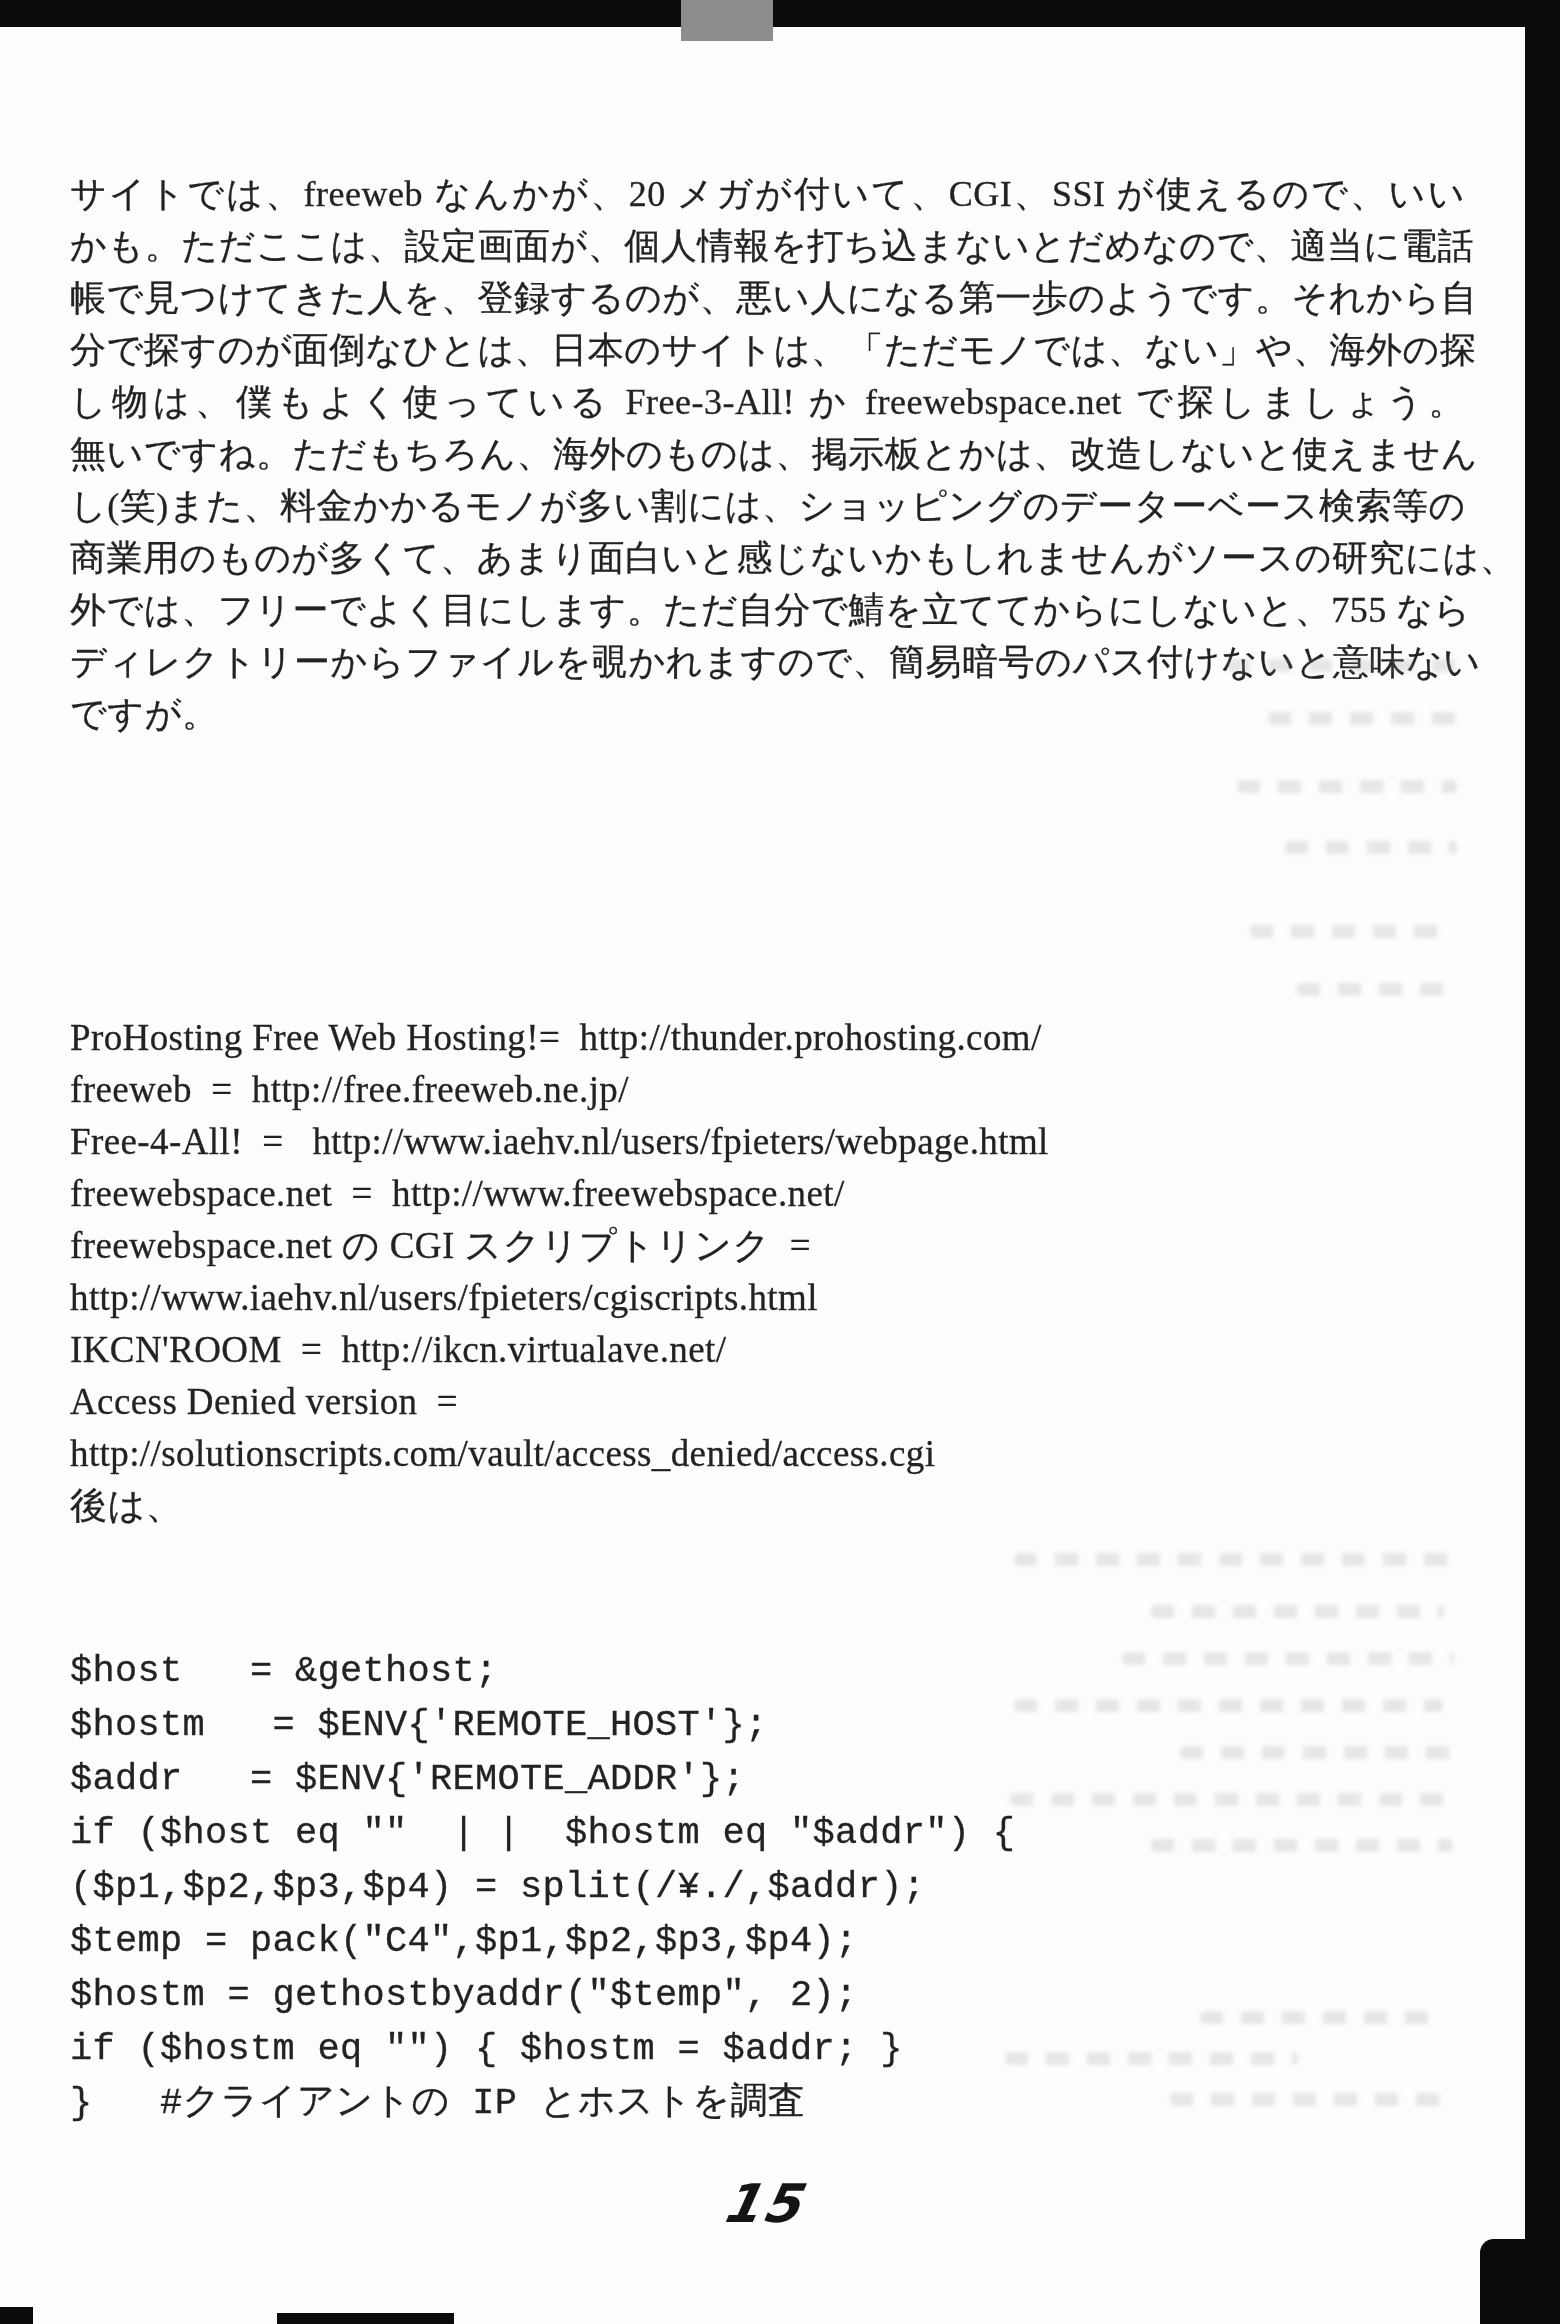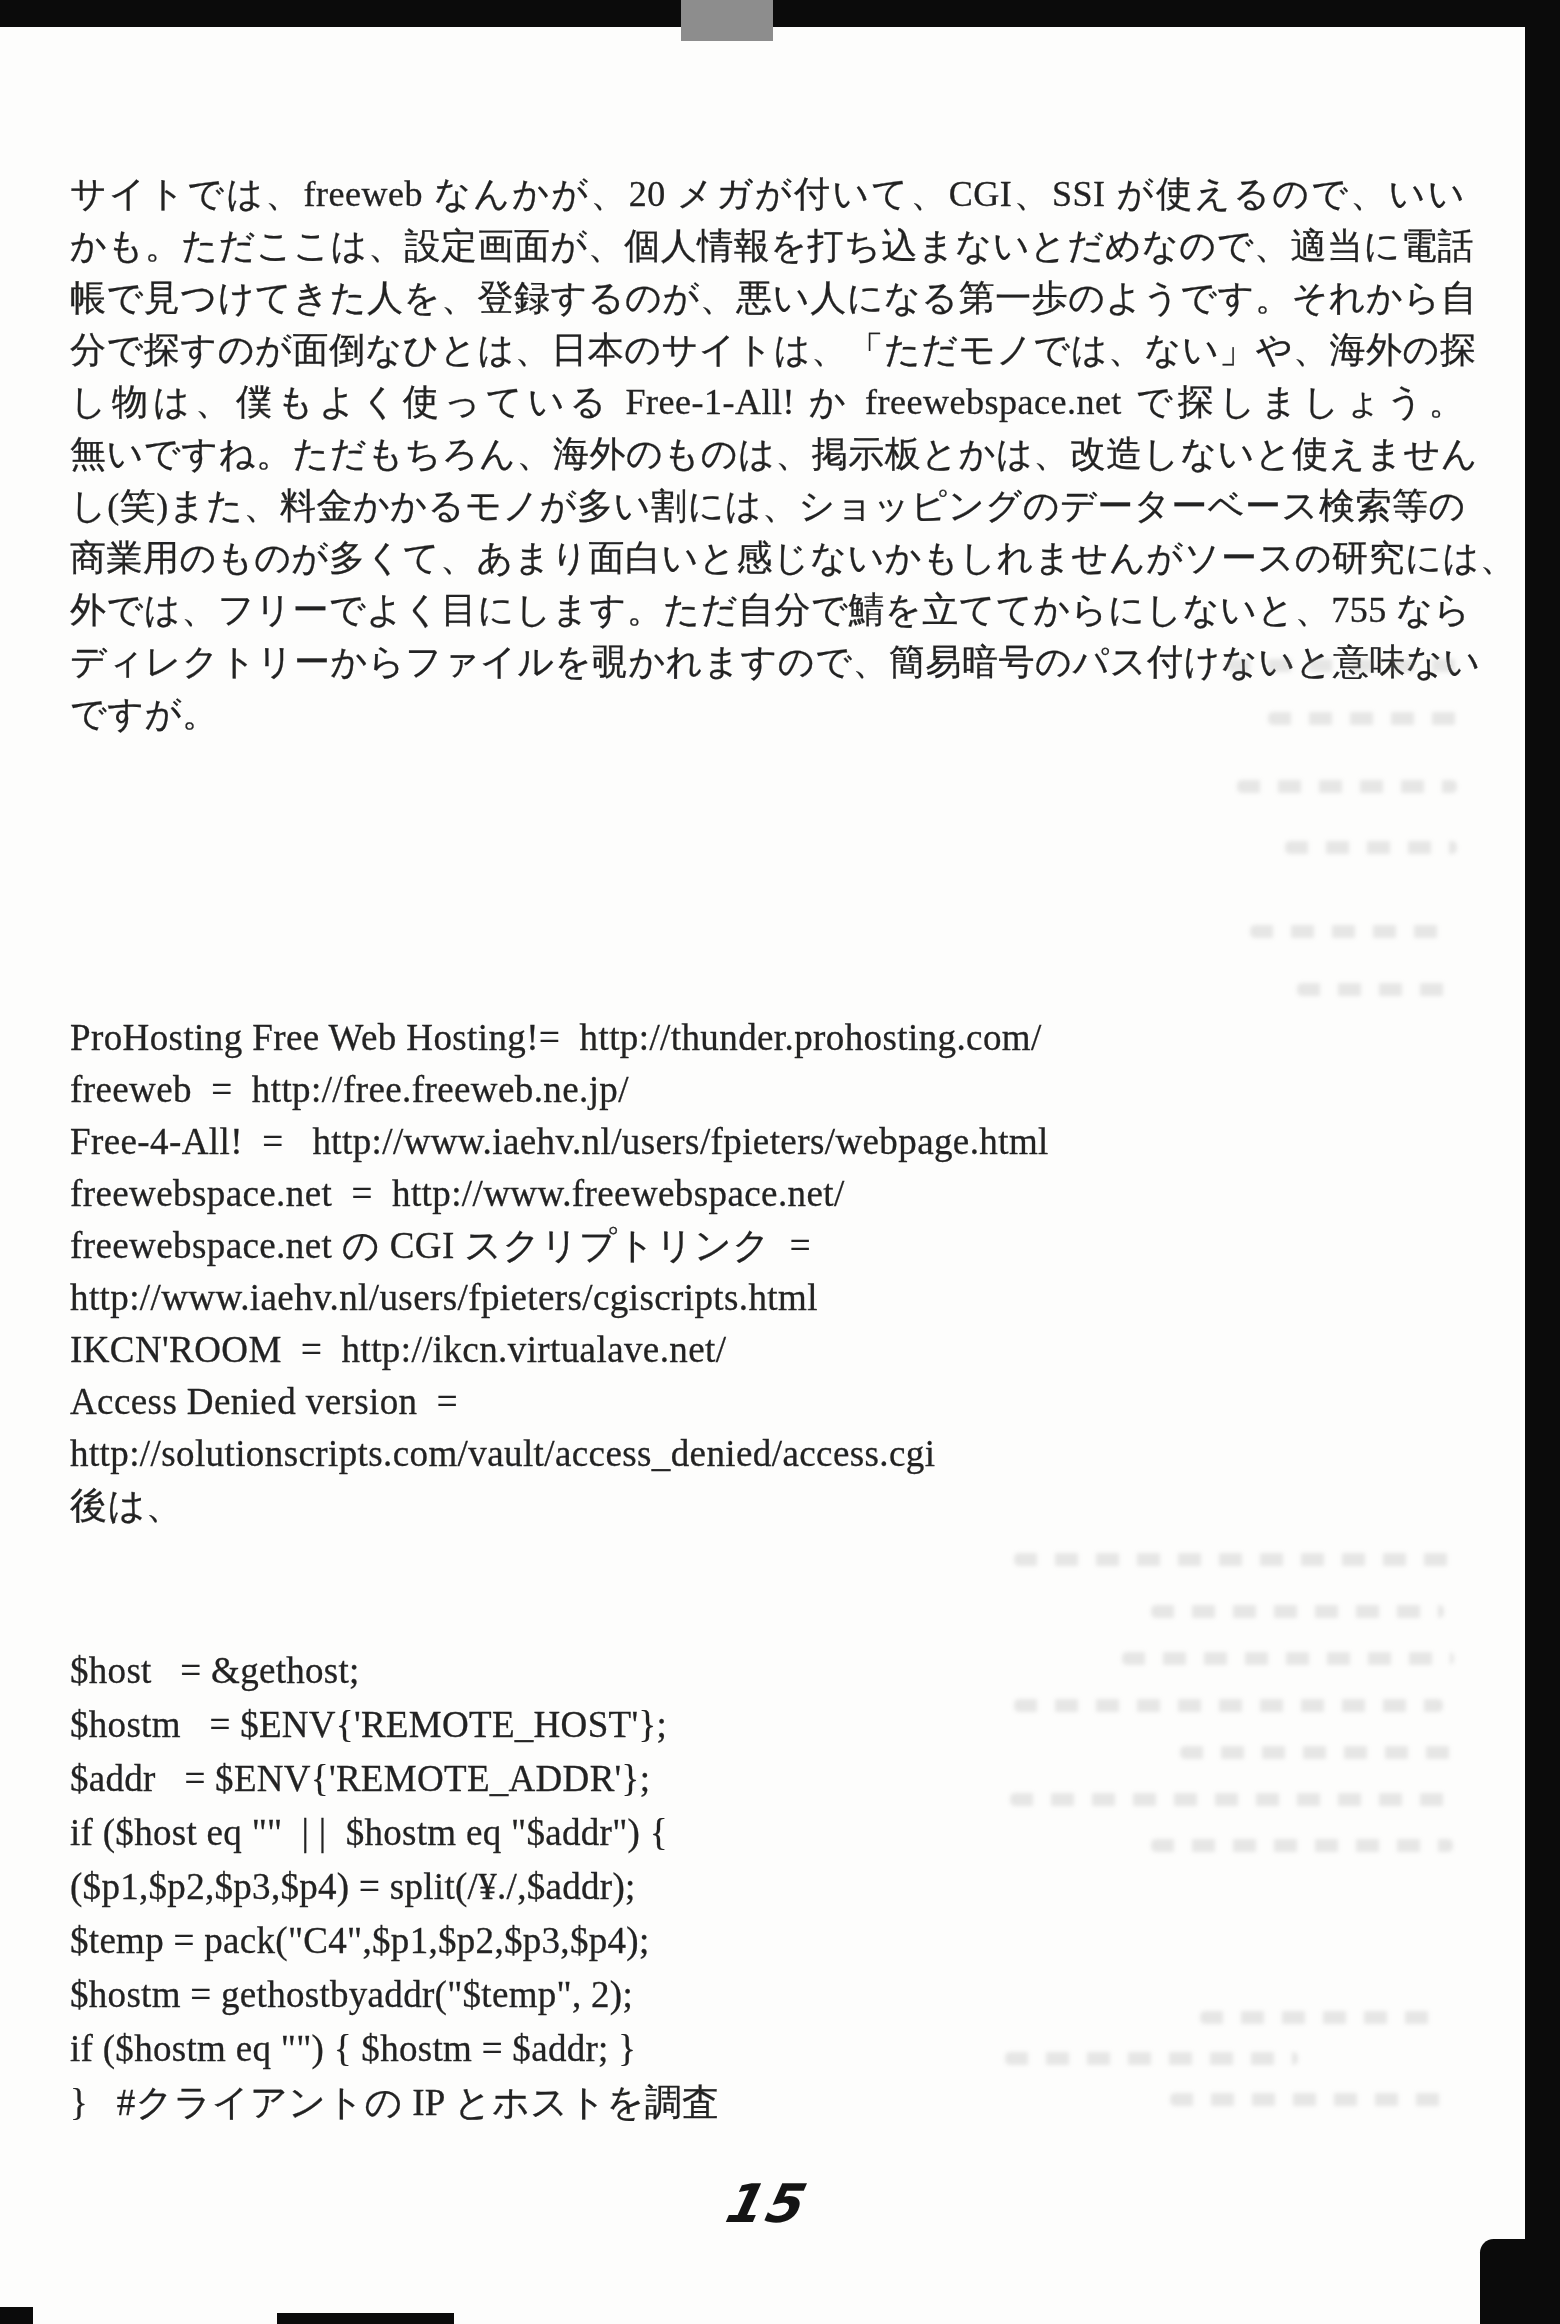--- a/index.html
+++ b/index.html
@@ -25,21 +25,21 @@
   .para .line.no-justify{text-align-last:left;white-space:pre;}
   .links{top:1012px;width:1424px;}
   .links .line{
     font-size:37px;line-height:52px;height:52px;
     white-space:pre;letter-spacing:0.4px;
     -webkit-text-stroke:0.3px #2a2a2a;
   }
   .code{top:1644px;width:1424px;}
   .code .line{
     font-size:37px;line-height:54px;height:54px;
-    white-space:pre;letter-spacing:0.3px;
+    white-space:pre;letter-spacing:0.3px;font-family:Liberation Mono, monospace;
     -webkit-text-stroke:0.3px #2a2a2a;
   }
   
   .pagenum{
     position:absolute;left:728px;top:2173px;
     font-family:"DejaVu Sans",sans-serif;
     font-style:italic;font-weight:bold;
     font-size:53px;color:#141414;
     transform:skewX(-14deg);
     letter-spacing:2.9px;
@@ -63,21 +63,21 @@
 </head>
 <body>
 
 <div id="page">
 
   <div class="textblock para">
     <div class="line">サイトでは、freeweb なんかが、20 メガが付いて、CGI、SSI が使えるので、いい</div>
     <div class="line">かも。ただここは、設定画面が、個人情報を打ち込まないとだめなので、適当に電話</div>
     <div class="line">帳で見つけてきた人を、登録するのが、悪い人になる第一歩のようです。それから自</div>
     <div class="line">分で探すのが面倒なひとは、日本のサイトは、「ただモノでは、ない」や、海外の探</div>
-    <div class="line">し物は、僕もよく使っている Free-1-All! か freewebspace.net で探しましょう。</div>
+    <div class="line">し物は、僕もよく使っている Free-3-All! か freewebspace.net で探しましょう。</div>
     <div class="line">無いですね。ただもちろん、海外のものは、掲示板とかは、改造しないと使えません</div>
     <div class="line">し(笑)また、料金かかるモノが多い割には、ショッピングのデーターベース検索等の</div>
     <div class="line">商業用のものが多くて、あまり面白いと感じないかもしれませんがソースの研究には、</div>
     <div class="line">外では、フリーでよく目にします。ただ自分で鯖を立ててからにしないと、755 なら</div>
     <div class="line">ディレクトリーからファイルを覗かれますので、簡易暗号のパス付けないと意味ない</div>
     <div class="line no-justify">ですが。</div>
   </div>
 
   <div class="textblock links">
     <div class="line">ProHosting Free Web Hosting!=  http://thunder.prohosting.com/</div>

